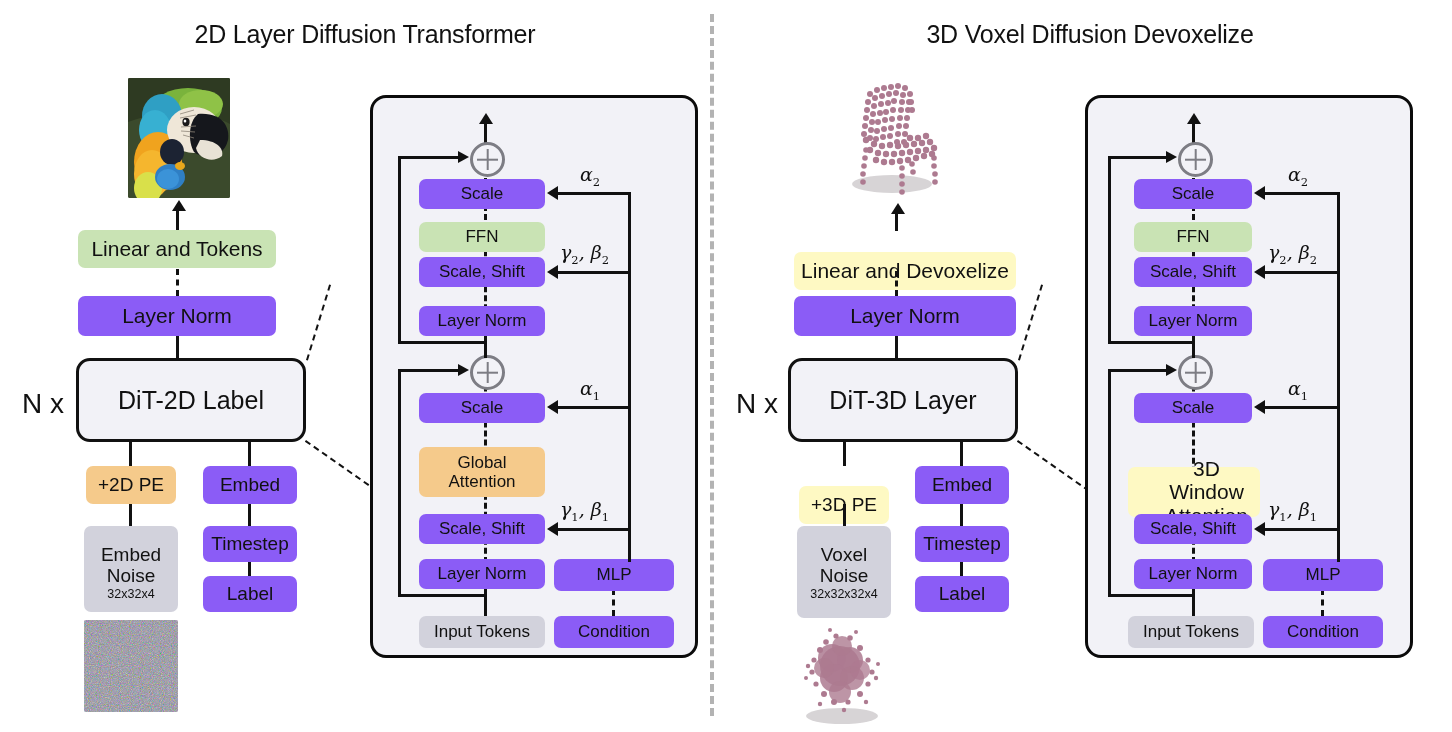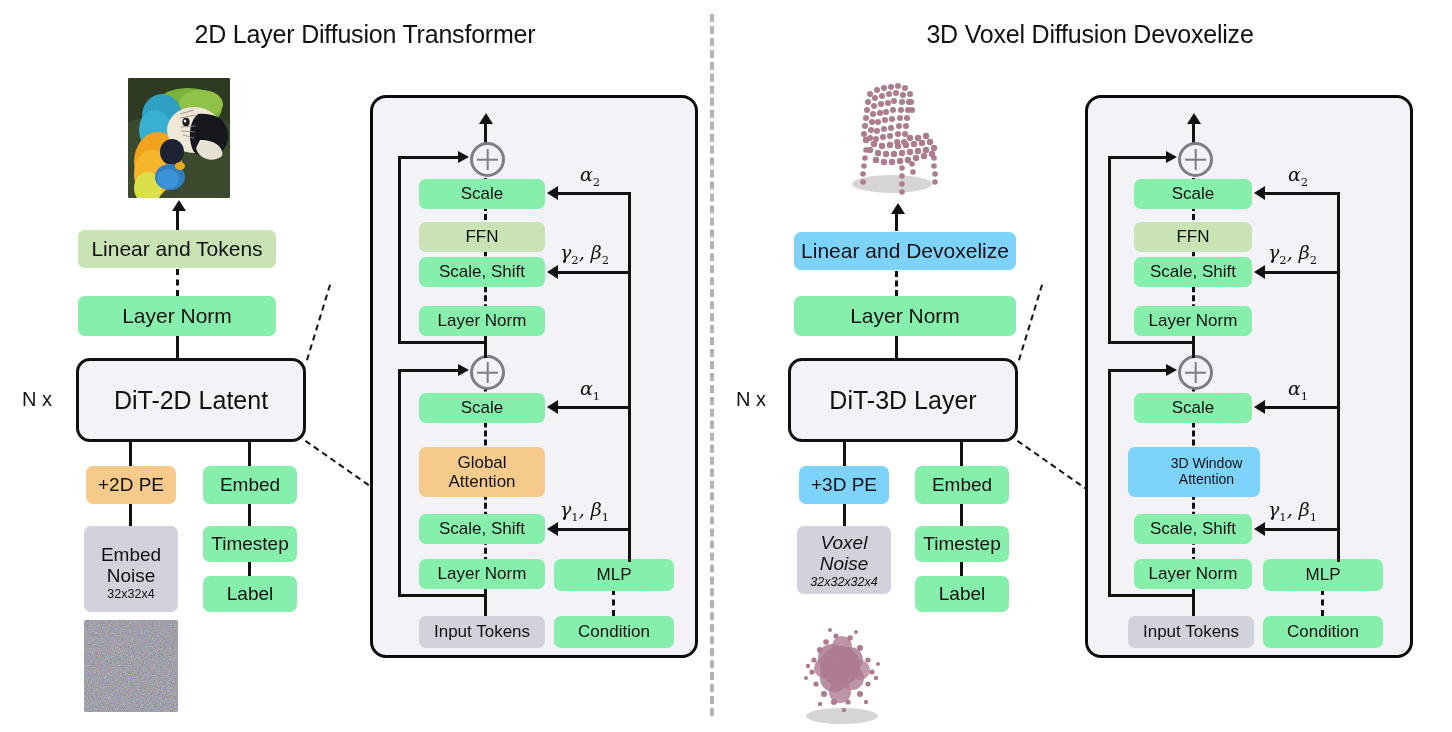--- a/index.html
+++ b/index.html
@@ -8,24 +8,24 @@
   .abs{position:absolute;box-sizing:border-box;}
 
   
   .title{font-size:25px;font-weight:400;letter-spacing:-.2px;text-align:center;
          white-space:nowrap;color:#111;}
 
   
   .blk{display:flex;align-items:center;justify-content:center;text-align:center;
        border-radius:7px;line-height:1.12;white-space:nowrap;}
   .blk.multi{white-space:normal;flex-direction:column;}
-  .c-blue {background:#86efac;}
+  .c-blue {background:#8b5cf6;}
   .c-green{background:#c9e3b4;}
   .c-oran {background:#f5ca8b;}
-  .c-red  {background:#7dd3fc;}
+  .c-red  {background:#fef9c3;margin-top:20px;}
   .c-grey {background:#d2d2dc;}
   .c-shell{background:#f2f2f7;border:3px solid #111;border-radius:14px;}
 
   .dit{font-size:25px;}
   .sub{font-size:12.5px;font-weight:400;margin-top:1px;}
 
   
   .panel{background:#f2f2f7;border:3.5px solid #0b0b0b;border-radius:16px;}
 
   
@@ -44,21 +44,21 @@
   
   .plus{border:3px solid #7d7d84;border-radius:50%;background:#f2f2f7;position:absolute;}
   .plus:before,.plus:after{content:"";position:absolute;background:#7d7d84;}
   .plus:before{left:50%;top:14%;width:2.6px;height:72%;transform:translateX(-50%);}
   .plus:after{top:50%;left:14%;height:2.6px;width:72%;transform:translateY(-50%);}
 
   
   .greek{font-family:"DejaVu Serif",serif;font-style:italic;font-size:19px;white-space:nowrap;}
   .greek sub{font-size:11.5px;font-style:normal;}
 
-  .nx{font-size:20px;}
+  .nx{font-size:28px;}
 
   
   .divider{border-left:4px dashed #b3b3b3;width:0;}
 
   
   .leader{position:absolute;height:0;border-top:2.5px dashed #111;transform-origin:0 0;}
 
   
   .imgbox{border-radius:2px;overflow:hidden;}
   .parrot{background:#2d3a22;}
@@ -99,21 +99,21 @@
 </div>
 <div class="abs ar-up" style="left:172px;top:200px;"></div>
 <div class="abs vline" style="left:176px;top:208px;height:22px;"></div>
 
 <div class="abs blk c-green" style="left:78px;top:230px;width:198px;height:38px;font-size:21px;">Linear and Tokens</div>
 <div class="abs vdash" style="left:176px;top:269px;height:27px;"></div>
 <div class="abs blk c-blue" style="left:78px;top:296px;width:198px;height:40px;font-size:21px;">Layer Norm</div>
 <div class="abs vline" style="left:176px;top:336px;height:22px;"></div>
 
 <div class="abs nx" style="left:22px;top:388px;">N x</div>
-<div class="abs blk c-shell dit" style="left:76px;top:358px;width:230px;height:84px;">DiT-2D Latent</div>
+<div class="abs blk c-shell dit" style="left:76px;top:358px;width:230px;height:84px;">DiT-2D Label</div>
 
 <div class="abs vline" style="left:129px;top:442px;height:24px;"></div>
 <div class="abs vline" style="left:248px;top:442px;height:24px;"></div>
 
 <div class="abs blk c-oran" style="left:86px;top:466px;width:90px;height:38px;font-size:19px;">+2D PE</div>
 <div class="abs blk c-blue" style="left:203px;top:466px;width:94px;height:38px;font-size:19px;">Embed</div>
 
 <div class="abs vline" style="left:129px;top:504px;height:22px;"></div>
 <div class="abs vline" style="left:248px;top:504px;height:22px;"></div>
 
@@ -346,21 +346,21 @@
 
 <div class="abs vline" style="left:843px;top:442px;height:24px;"></div>
 <div class="abs vline" style="left:960px;top:442px;height:24px;"></div>
 
 <div class="abs blk c-red" style="left:799px;top:466px;width:90px;height:38px;font-size:19px;">+3D PE</div>
 <div class="abs blk c-blue" style="left:915px;top:466px;width:94px;height:38px;font-size:19px;">Embed</div>
 
 <div class="abs vline" style="left:843px;top:504px;height:22px;"></div>
 <div class="abs vline" style="left:960px;top:504px;height:22px;"></div>
 
-<div class="abs blk c-grey multi" style="left:797px;top:526px;width:94px;height:68px;font-size:19px;padding-top:1px;font-style:italic;">
+<div class="abs blk c-grey multi" style="left:797px;top:526px;width:94px;height:92px;font-size:19px;padding-top:1px;">
   <span>Voxel</span>
   <span>Noise</span>
   <span class="sub">32x32x32x4</span>
 </div>
 
 <div class="abs blk c-blue" style="left:915px;top:526px;width:94px;height:36px;font-size:19px;">Timestep</div>
 <div class="abs vline" style="left:960px;top:562px;height:14px;"></div>
 <div class="abs blk c-blue" style="left:915px;top:576px;width:94px;height:36px;font-size:19px;">Label</div>
 
 <div class="abs" style="left:790px;top:616px;width:120px;height:114px;">
@@ -422,21 +422,21 @@
 
 <div class="abs vline" style="left:1108px;top:156px;height:188px;"></div>
 <div class="abs hline" style="left:1108px;top:341px;width:86px;"></div>
 <div class="abs hline" style="left:1108px;top:156px;width:60px;"></div>
 <div class="abs ar-right" style="left:1166px;top:151px;"></div>
 
 <div class="plus" style="left:1178px;top:355px;width:29px;height:29px;"></div>
 <div class="abs vline" style="left:1192px;top:336px;height:22px;"></div>
 
 <div class="abs blk c-blue" style="left:1134px;top:393px;width:118px;height:30px;font-size:17px;">Scale</div>
-<div class="abs blk c-red multi" style="left:1128px;top:447px;width:132px;height:50px;font-size:14px;padding-left:25px;">
+<div class="abs blk c-red multi" style="left:1128px;top:447px;width:132px;height:50px;font-size:21px;padding-left:25px;">
   <span>3D Window</span>
   <span>Attention</span>
 </div>
 <div class="abs blk c-blue" style="left:1134px;top:514px;width:118px;height:30px;font-size:17px;">Scale, Shift</div>
 <div class="abs blk c-blue" style="left:1134px;top:559px;width:118px;height:30px;font-size:17px;">Layer Norm</div>
 
 <div class="abs vline" style="left:1108px;top:369px;height:228px;"></div>
 <div class="abs hline" style="left:1108px;top:594px;width:86px;"></div>
 <div class="abs hline" style="left:1108px;top:369px;width:60px;"></div>
 <div class="abs ar-right" style="left:1166px;top:364px;"></div>

